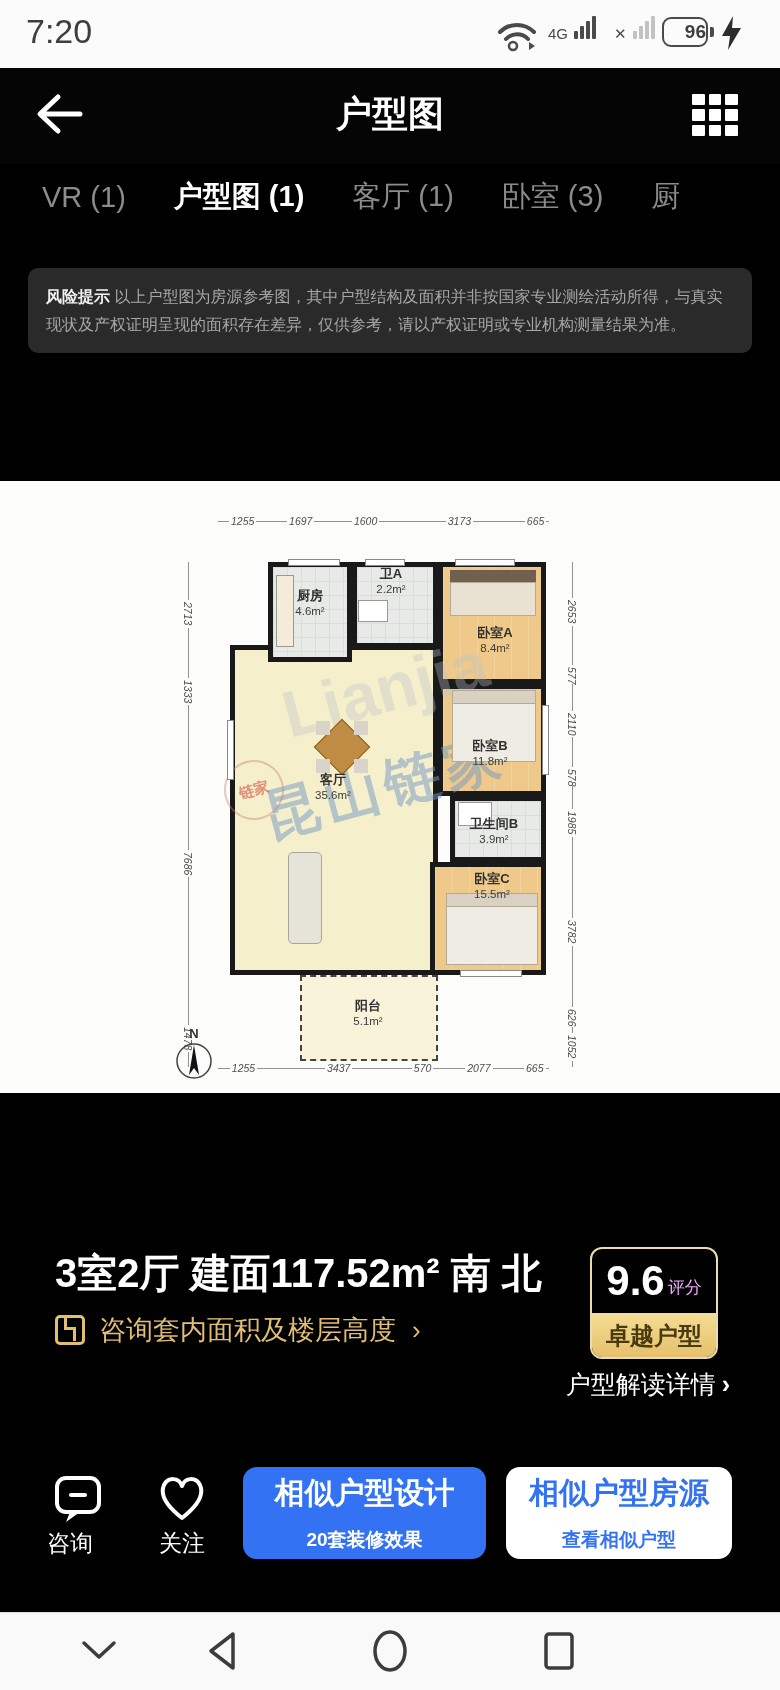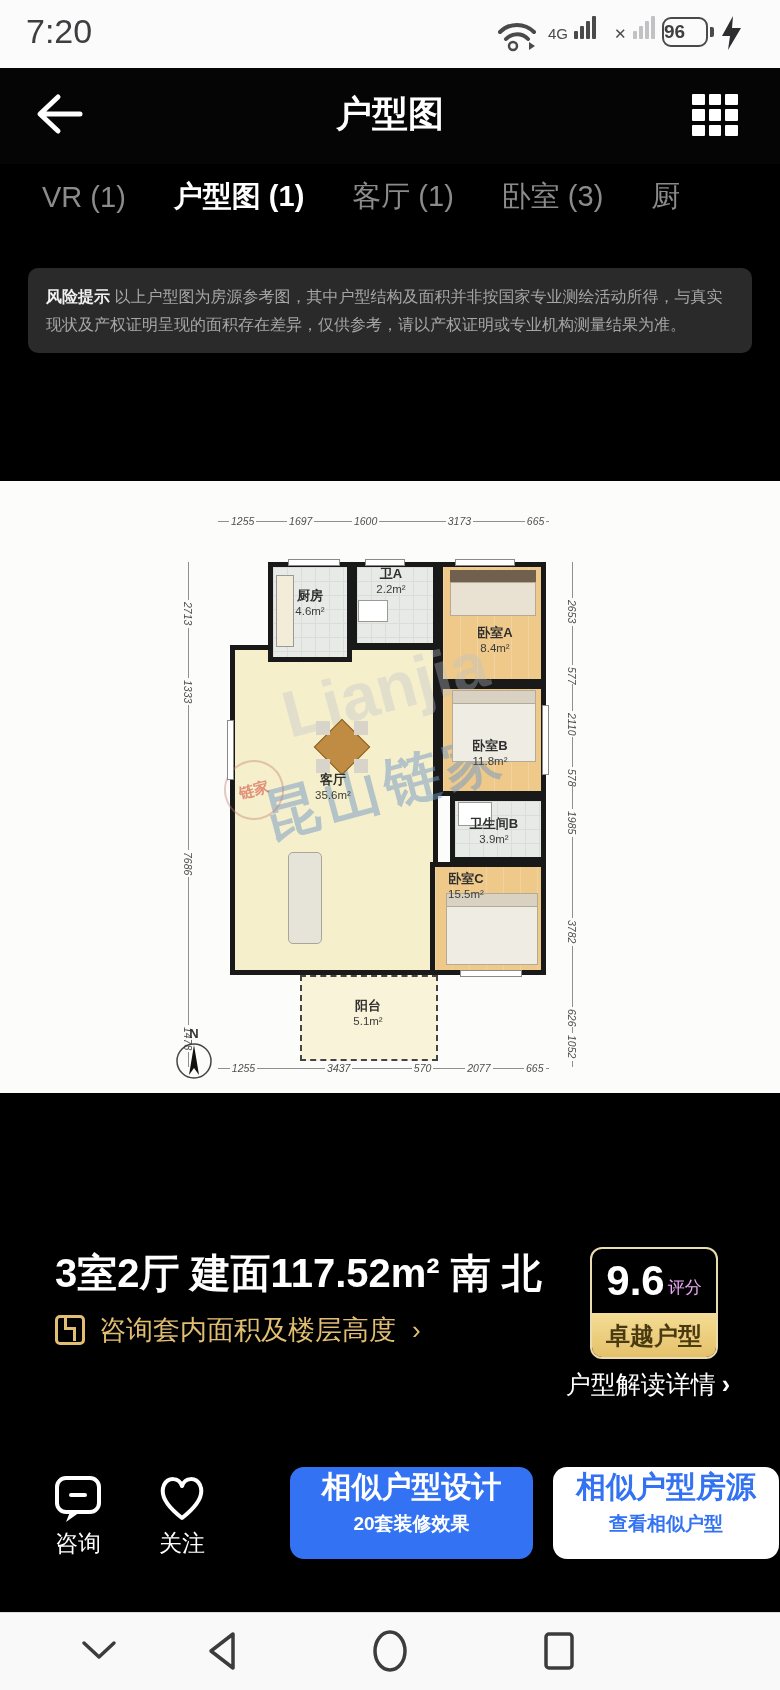--- a/index.html
+++ b/index.html
@@ -6,21 +6,21 @@
   *{box-sizing:border-box;}
   body{font-family:"Liberation Sans","DejaVu Sans",sans-serif;}
   #screen{position:relative;width:780px;height:1690px;background:#000;overflow:hidden;margin:0 auto;}
   .abs{position:absolute;}
 
   
   #statusbar{left:0;top:0;width:780px;height:68px;background:#fbfbfb;}
   #time{left:26px;top:12px;font-size:34px;color:#3e3e40;font-weight:500;}
   .sticon{top:18px;color:#4a4a4c;}
   #netlabel{font-size:15px;font-weight:400;color:#4a4a4c;}
-  #battery{width:46px;height:30px;border:2.5px solid #4a4a4c;border-radius:9px;text-align:left;line-height:26px;font-size:19px;color:#3f3f41;font-weight:600;}
+  #battery{width:46px;height:30px;border:2.5px solid #4a4a4c;border-radius:9px;text-align:right;line-height:26px;font-size:19px;color:#3f3f41;font-weight:600;}
   #battnub{width:4px;height:10px;background:#4a4a4c;border-radius:0 2px 2px 0;}
   .bars{display:flex;align-items:flex-end;gap:2px;}
   .bars i{display:block;width:4px;background:#4a4a4c;border-radius:1px;}
   .bars.dim i{background:#c2c2c4;}
   .xmark{font-size:15px;font-weight:700;color:#4a4a4c;}
 
   
   #header{left:0;top:68px;width:780px;height:96px;background:#050505;}
   #pagetitle{left:0;top:22px;width:780px;text-align:center;font-size:36px;color:#fff;font-weight:700;}
   #gridicon{right:42px;top:26px;width:46px;height:42px;display:grid;grid-template-columns:repeat(3,1fr);gap:4px;}
@@ -79,21 +79,21 @@
   #consult-link{left:55px;top:1312px;display:flex;align-items:center;gap:14px;color:#e2be72;font-size:27px;}
   #consult-link .chev{font-size:26px;margin-left:2px;}
   #fp-ico{width:30px;height:30px;border:3px solid #e2be72;border-radius:5px;position:relative;}
   #fp-ico i{position:absolute;background:#e2be72;}
   #detail-link{right:50px;top:1368px;color:#fff;font-size:25px;display:flex;align-items:center;gap:6px;}
   #detail-link .chev{font-weight:700;}
 
   
   .actico{position:absolute;top:1472px;width:52px;height:52px;}
   .actlabel{position:absolute;top:1528px;font-size:23px;color:#fff;text-align:center;width:90px;}
-  .bigbtn{position:absolute;top:1467px;height:92px;border-radius:14px;display:flex;flex-direction:column;align-items:center;gap:3px;margin-left:47px;}
+  .bigbtn{position:absolute;top:1467px;height:92px;border-radius:14px;display:flex;flex-direction:column;align-items:center;justify-content:center;gap:13px;}
   #design-btn{left:243px;width:243px;background:#3373f3;color:#fff;}
   #listing-btn{left:506px;width:226px;background:#fff;color:#3373f3;}
   .bigbtn .t1{font-size:30px;font-weight:700;}
   .bigbtn .t2{font-size:19px;font-weight:600;}
 
   
   #navbar{left:0;top:1612px;width:780px;height:78px;background:#f9f9f9;border-top:1px solid #ddd;display:flex;align-items:center;}
   .navico{position:absolute;top:1630px;}
 </style>
 </head>
@@ -222,21 +222,21 @@
         <div class="ra">11.8m²</div>
     </div>
     <div class="rlabel" style="left:333px;top:305px;">
       <div class="rn">客厅</div>
         <div class="ra">35.6m²</div>
     </div>
     <div class="rlabel" style="left:494px;top:349px;">
       <div class="rn">卫生间B</div>
         <div class="ra">3.9m²</div>
     </div>
-    <div class="rlabel" style="left:466px;top:404px;">
+    <div class="rlabel" style="left:492px;top:404px;">
       <div class="rn">卧室C</div>
         <div class="ra">15.5m²</div>
     </div>
     <div class="rlabel" style="left:368px;top:531px;">
       <div class="rn">阳台</div>
         <div class="ra">5.1m²</div>
     </div>
 
     <div class="dimrow" style="left:218px;top:32px;width:330px;height:16px;">
       <span class="dimh" style="flex:1255">
@@ -392,21 +392,21 @@
   <div id="detail-link" class="abs">
     <span>户型解读详情</span>
     <span class="chev">›</span>
   </div>
 
   <svg class="actico" style="left:52px;" viewBox="0 0 52 52">
     <rect x="5" y="6" width="42" height="34" rx="9" fill="none" stroke="#fff" stroke-width="4"></rect>
     <line x1="19" y1="23" x2="33" y2="23" stroke="#fff" stroke-width="4" stroke-linecap="round"></line>
     <path d="M18 40 L14 50 L28 40 z" fill="#fff"></path>
   </svg>
-  <div class="actlabel" style="left:33px;">咨询</div>
+  <div class="actlabel" style="left:25px;">咨询</div>
 
   <svg class="actico" style="left:156px;" viewBox="0 0 52 52">
     <path d="M26 46 C8 32 4 22 8 13 C12 5 23 5 26 14 C29 5 40 5 44 13 C48 22 44 32 26 46 z" fill="none" stroke="#fff" stroke-width="4" stroke-linejoin="round"></path>
   </svg>
   <div class="actlabel" style="left:137px;">关注</div>
 
   <div id="design-btn" class="bigbtn">
     <span class="t1">相似户型设计</span>
     <span class="t2">20套装修效果</span>
   </div>

